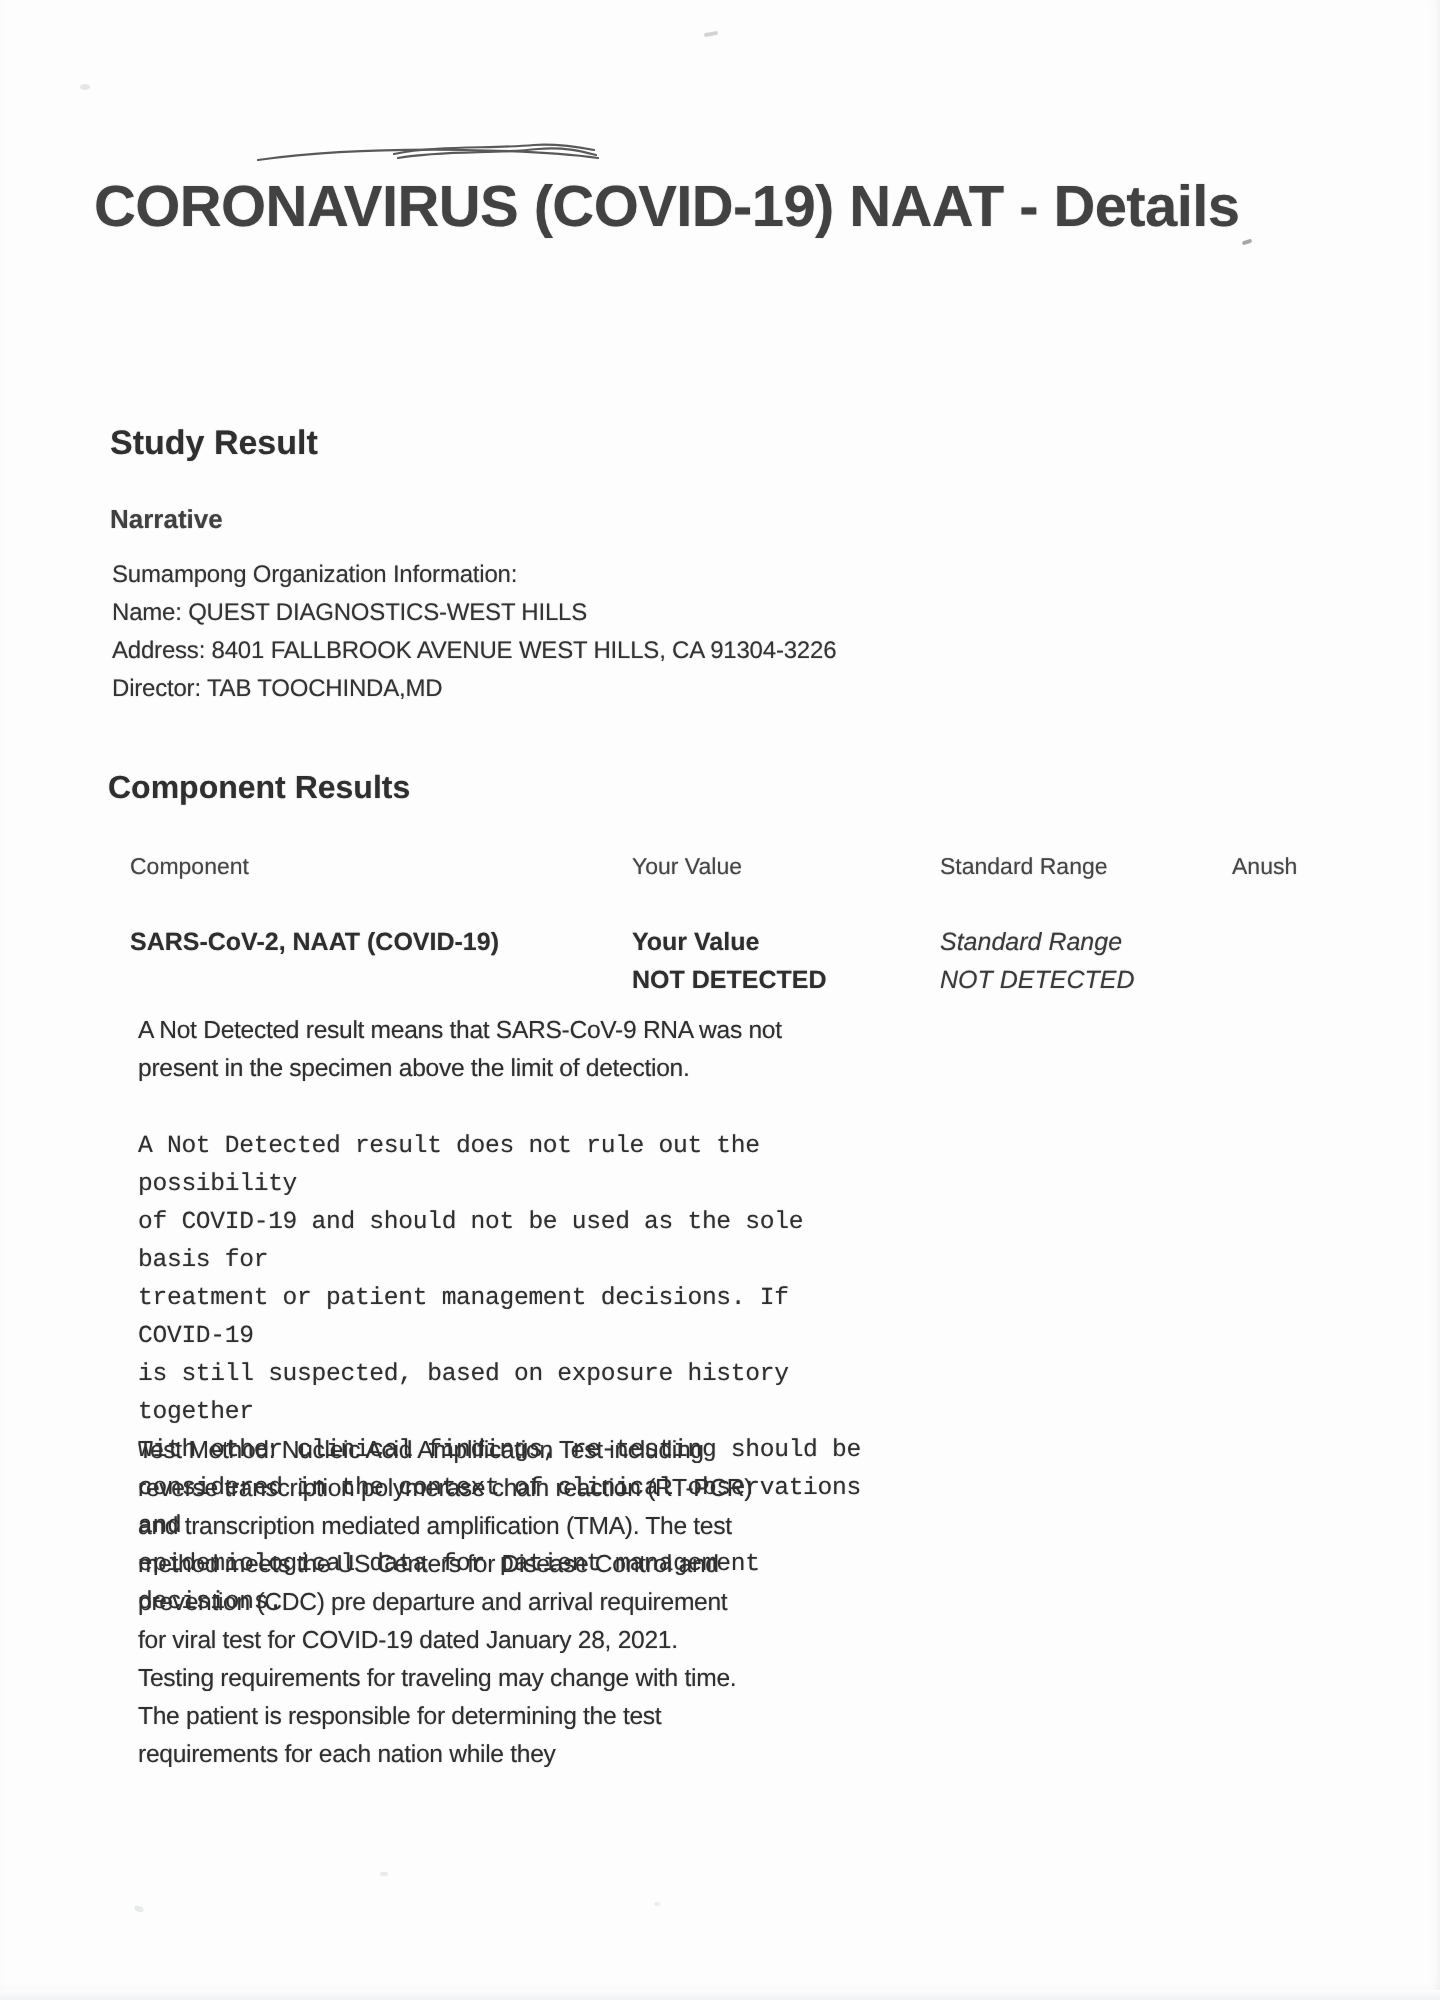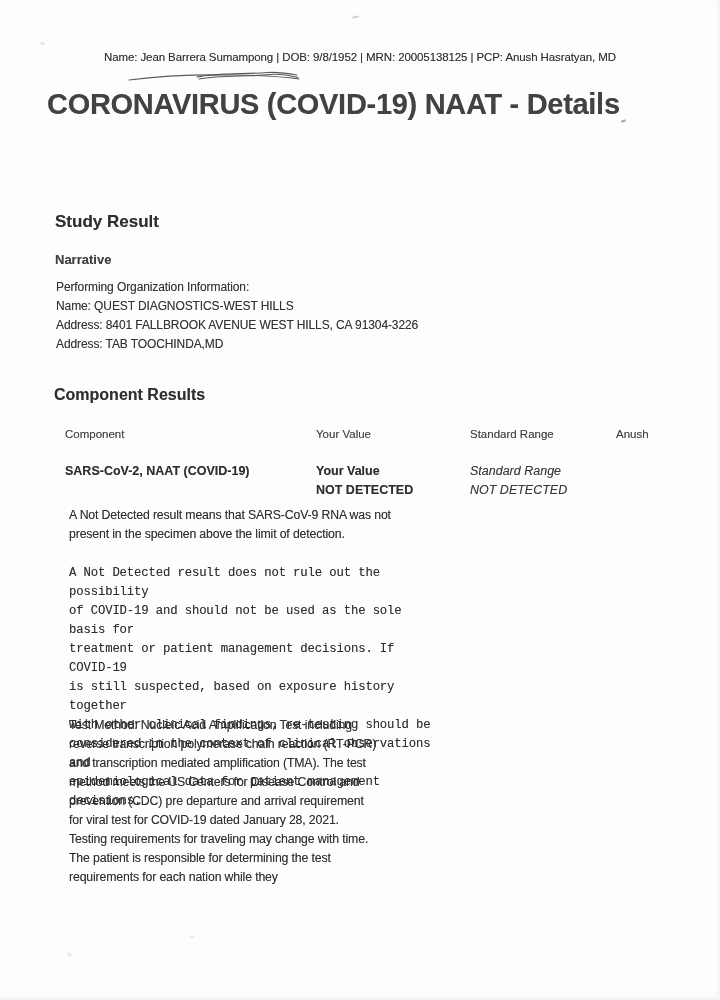--- a/index.html
+++ b/index.html
@@ -130,41 +130,40 @@
 
 <div class="page">
 
   <div class="artifact speck-top-center"></div>
   <div class="artifact speck-top-left"></div>
   <div class="artifact speck-right"></div>
   <div class="artifact speck-bottom-1"></div>
   <div class="artifact speck-bottom-2"></div>
   <div class="artifact speck-bottom-3"></div>
 
-  <div class="patient-header scan-text">Name: Jean Barrera Sumampong | DOB: 9/8/1952 | MRN: 20005138125 | PCP: Anush Hasratyan, MD</div>
 
   <svg class="scribble" width="174" height="14" viewBox="0 0 174 14">
     <g fill="none" stroke="#3d3d3d" stroke-width="1.1" stroke-linecap="round" opacity="0.85">
       <path d="M2,11 C35,6.5 75,5.5 105,6 C135,6.5 158,8 172,10"></path>
       <path d="M70,8 C92,3.5 118,5.5 140,3.5 C152,2.8 162,4.5 170,6"></path>
       <path d="M72,10 C95,6 120,8 142,5.5 C155,4.2 165,7 171,8.5"></path>
     </g>
   </svg>
 
   <div class="doc-title scan-text">CORONAVIRUS (COVID-19) NAAT - Details</div>
 
   <div class="section-heading study-heading scan-text">Study Result</div>
 
   <div class="narrative-label scan-text">Narrative</div>
 
   <div class="narrative scan-text">
-    <div>Performing Organization Information:</div>
+    <div>Sumampong Organization Information:</div>
     <div>Name: QUEST DIAGNOSTICS-WEST HILLS</div>
     <div>Address: 8401 FALLBROOK AVENUE WEST HILLS, CA 91304-3226</div>
-    <div>Address: TAB TOOCHINDA,MD</div>
+    <div>Director: TAB TOOCHINDA,MD</div>
   </div>
 
   <div class="section-heading component-heading scan-text">Component Results</div>
 
   <div class="thead-cell col-component scan-text">Component</div>
   <div class="thead-cell col-value scan-text">Your Value</div>
   <div class="thead-cell col-range scan-text">Standard Range</div>
   <div class="thead-cell col-flag scan-text">Anush</div>
 
   <div class="trow-cell col-component cell-bold scan-text">SARS-CoV-2, NAAT (COVID-19)</div>

